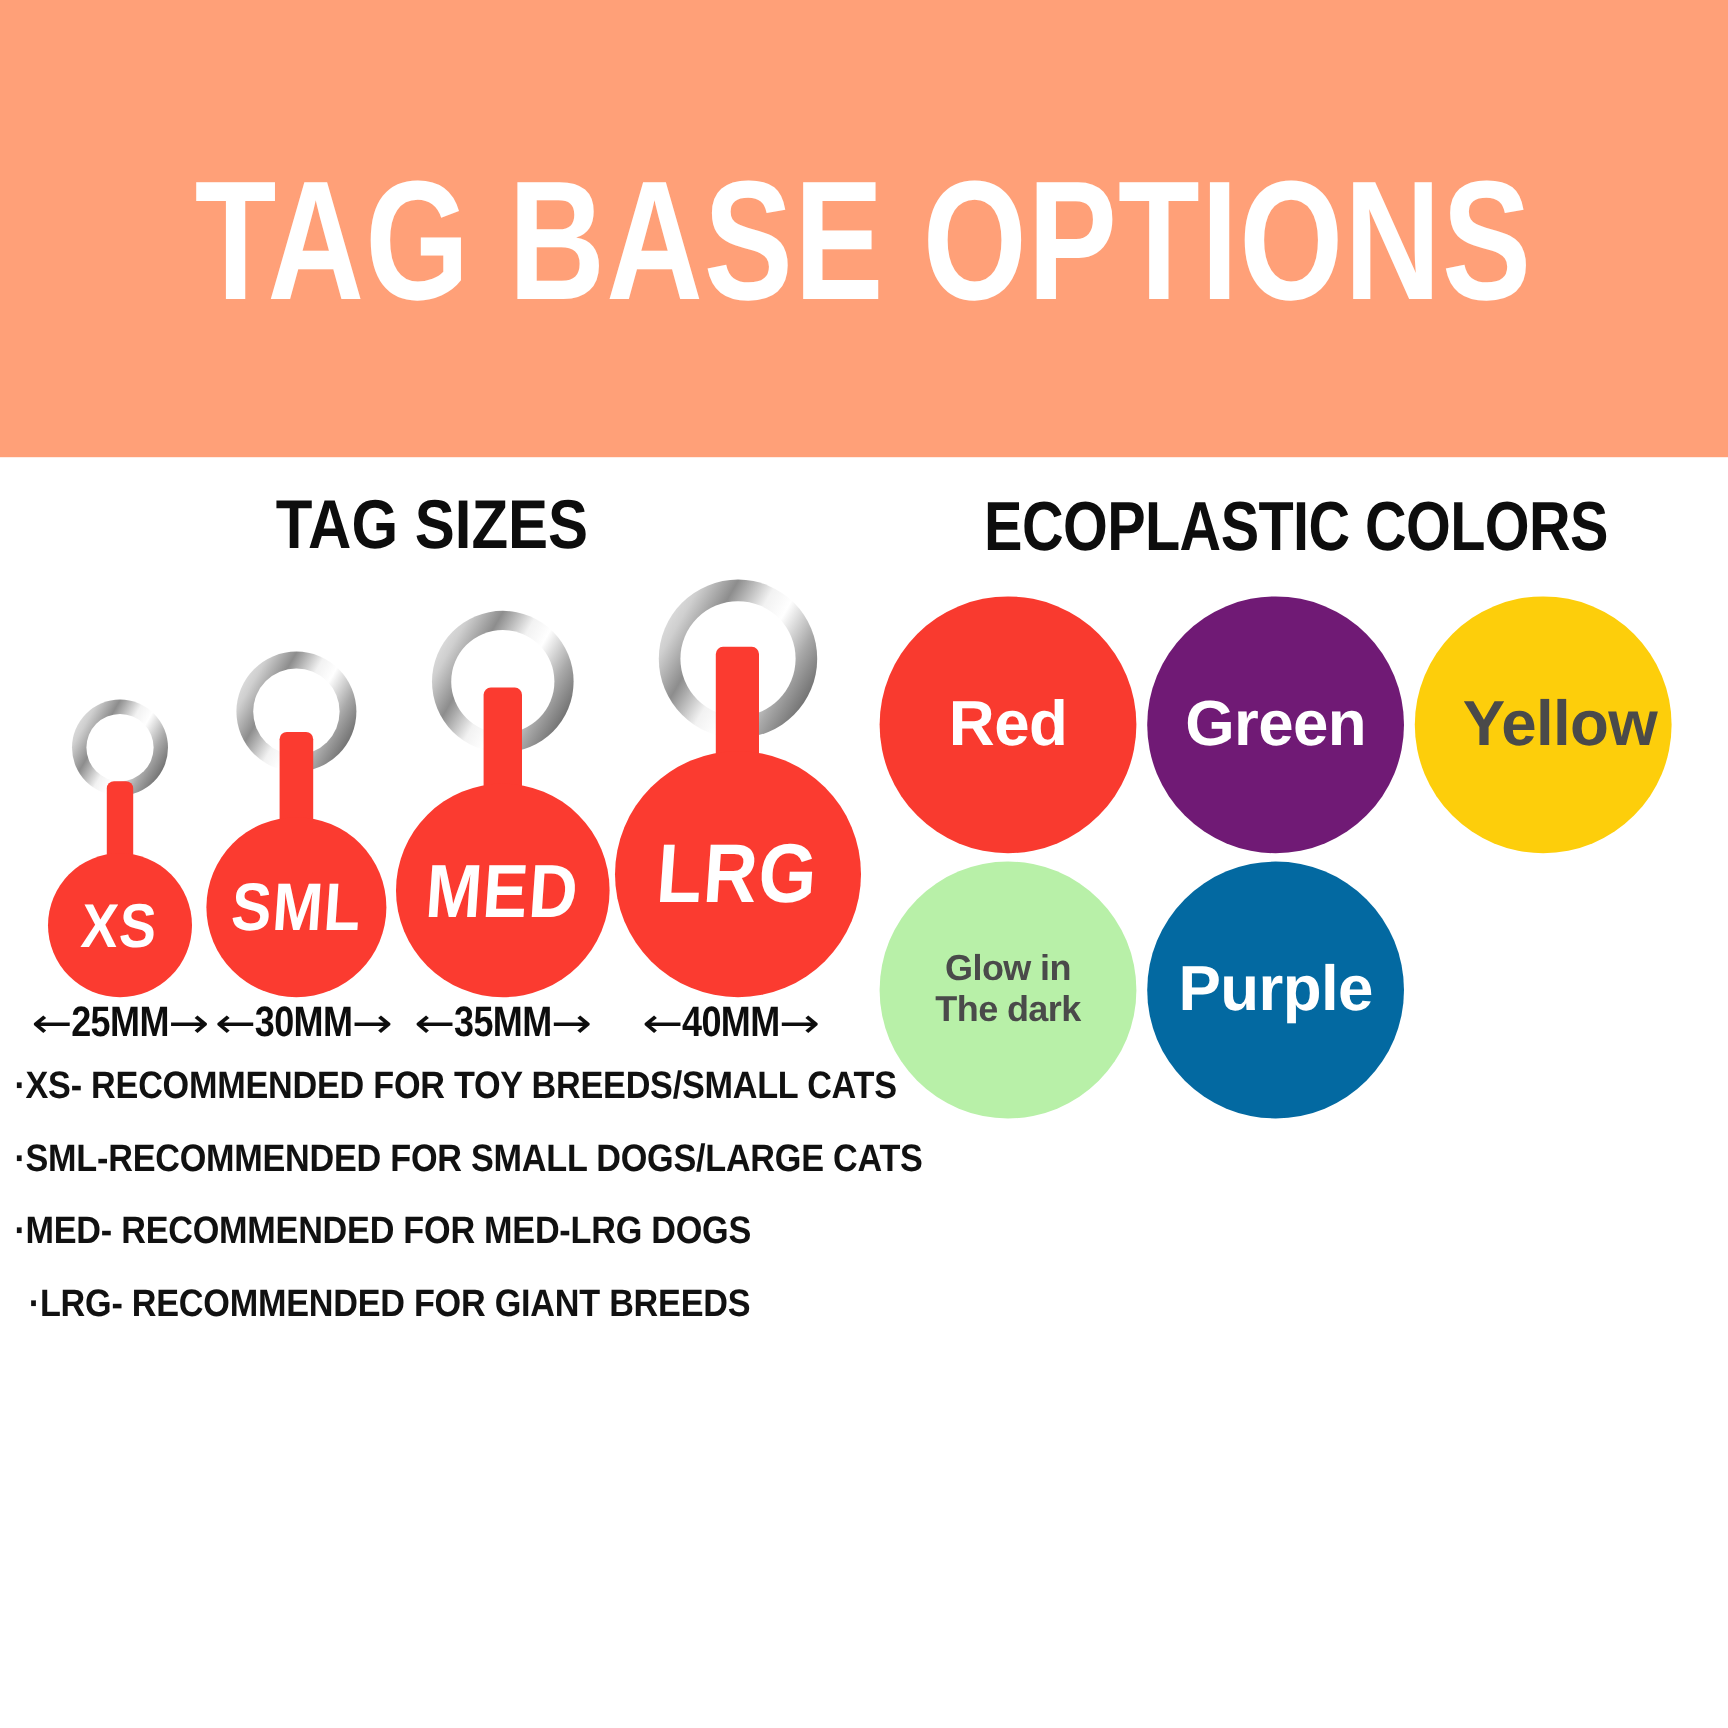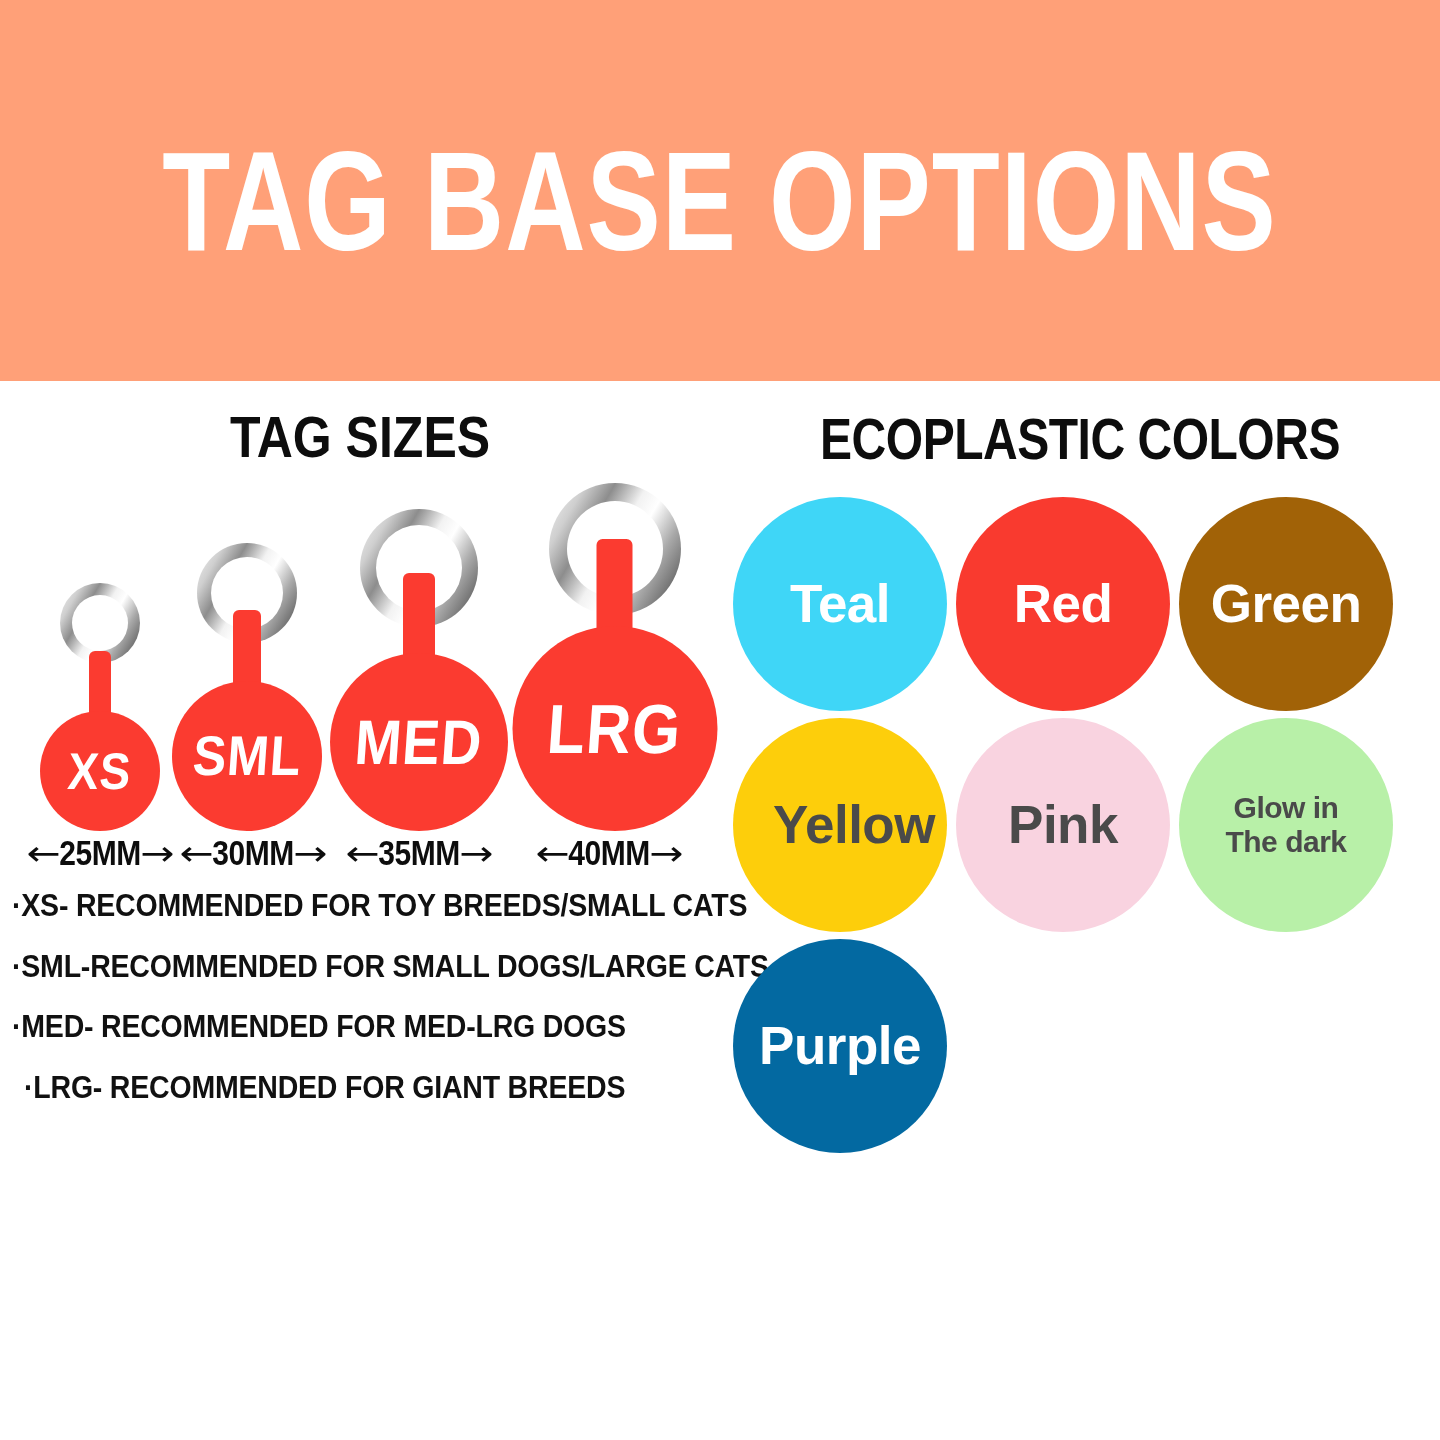--- a/index.html
+++ b/index.html
@@ -315,34 +315,28 @@
     <div class="bullet">·SML-RECOMMENDED FOR SMALL DOGS/LARGE CATS</div>
     <div class="bullet">·MED- RECOMMENDED FOR MED-LRG DOGS</div>
     <div class="bullet">·LRG- RECOMMENDED FOR GIANT BREEDS</div>
   </div>
 </div>
 
 <div id="right-col">
   <div id="colors-heading">ECOPLASTIC COLORS</div>
 
   <div id="swatch-grid">
-    <div class="swatch" style="background:#3FD6F7;">
-      <span class="swatch-label" style="color:#FFFFFF;">Teal</span>
-    </div>
     <div class="swatch" style="background:#F93A2F;">
       <span class="swatch-label" style="color:#FFFFFF;">Red</span>
     </div>
-    <div class="swatch" style="background:#a16207;">
+    <div class="swatch" style="background:#701a75;">
       <span class="swatch-label" style="color:#FFFFFF;">Green</span>
     </div>
     <div class="swatch" style="background:#FDCE0B;">
       <span class="swatch-label" style="color:#4A4A4A;margin-left:28px;">Yellow</span>
-    </div>
-    <div class="swatch" style="background:#F9D3E0;">
-      <span class="swatch-label" style="color:#4A4A4A;">Pink</span>
     </div>
     <div class="swatch" style="background:#B8F0A8;">
       <span class="swatch-label two-line" style="color:#4A4A4A; white-space:pre-line;">Glow in
 The dark</span>
     </div>
     <div class="swatch" style="background:#0369a1;">
       <span class="swatch-label" style="color:#FFFFFF;">Purple</span>
     </div>
   </div>
 </div>

